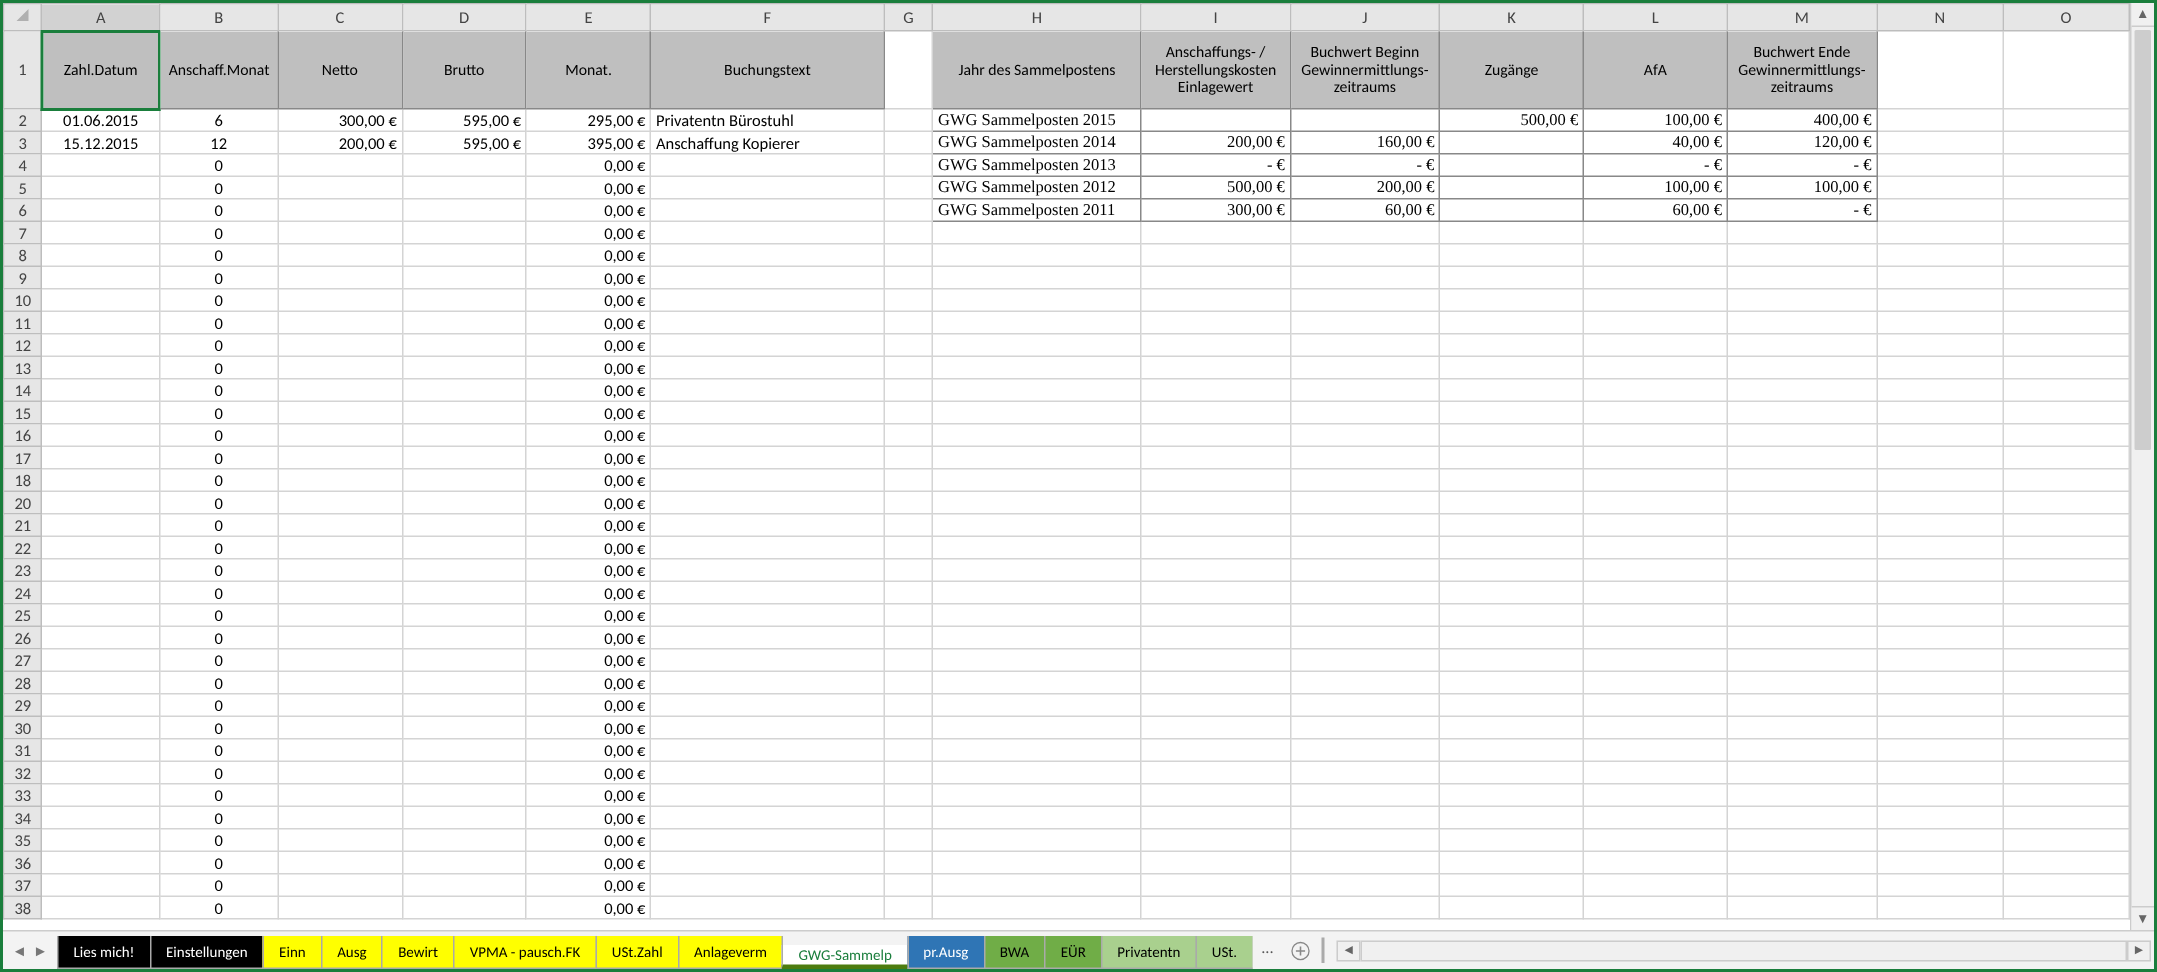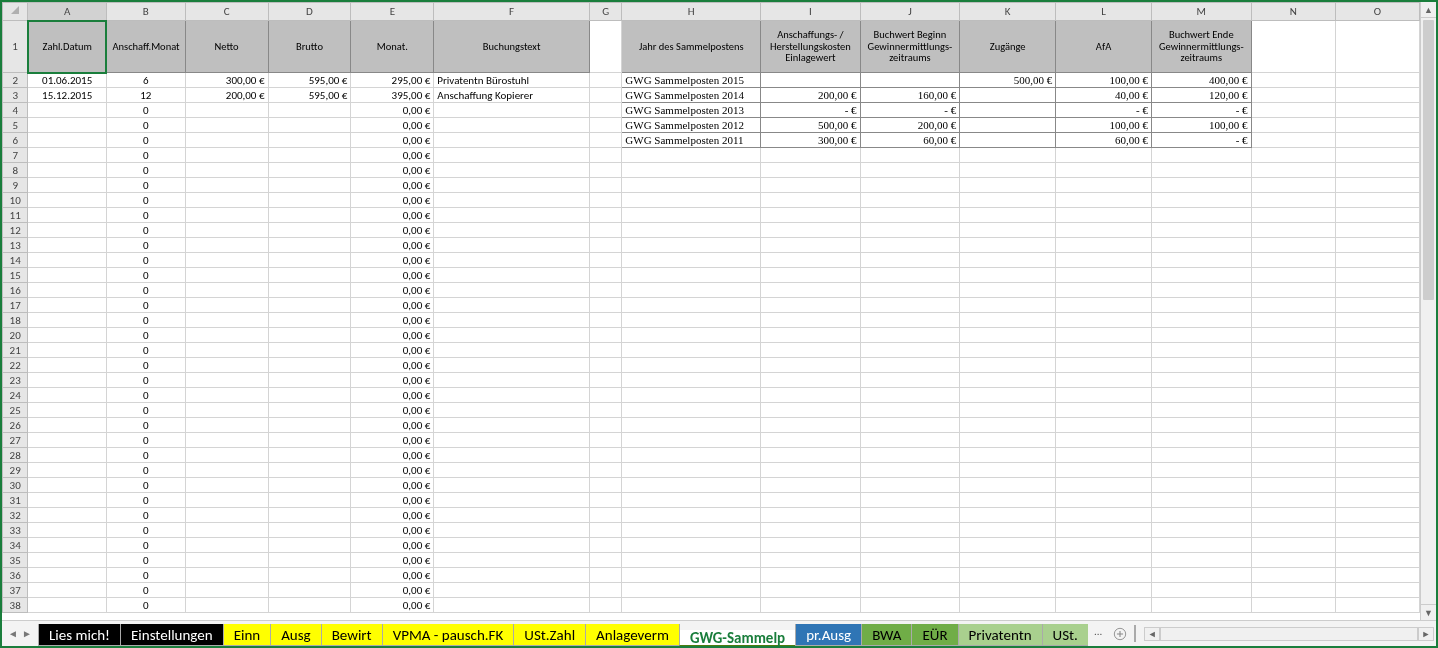--- a/index.html
+++ b/index.html
@@ -116,31 +116,31 @@
   display: flex;
   align-items: flex-end;
   height: 100%;
   overflow: hidden;
 }
 .tab {
   padding: 4px 10px;
   border: 1px solid #aaa;
   border-top: none;
   margin-right: -1px;
-  font-size: 15px;
+  font-size: 10px;
   cursor: pointer;
   height: 22px;
   display: flex;
   align-items: center;
   white-space: nowrap;
 }
 .tab.active {
   background: #fff;
-  border-bottom: 1px solid #4d7c0f;
-  font-weight: bold;
+  border-bottom: 3px solid #4d7c0f;
+  font-weight: normal;
   color: #1a7e3c;
   height: 16px;
 }
 .newtab {
   width: 24px; display: flex; align-items: center; justify-content: center;
   color: #888;
 }
 .newtab svg { width: 14px; height: 14px; }
 .hscroll {
   flex: 1;

